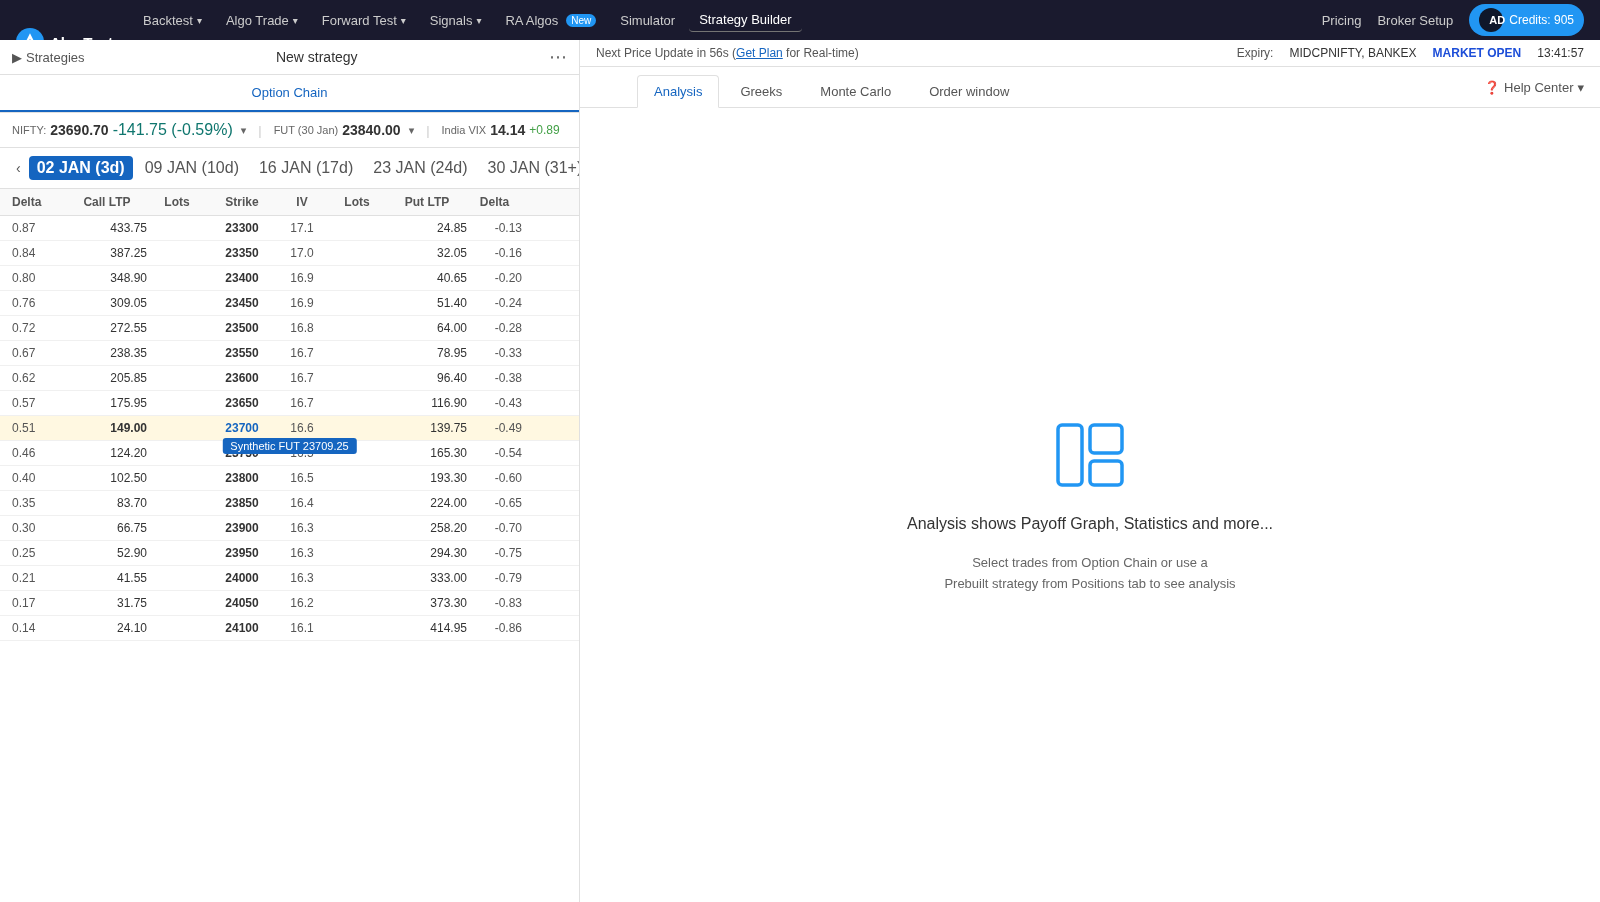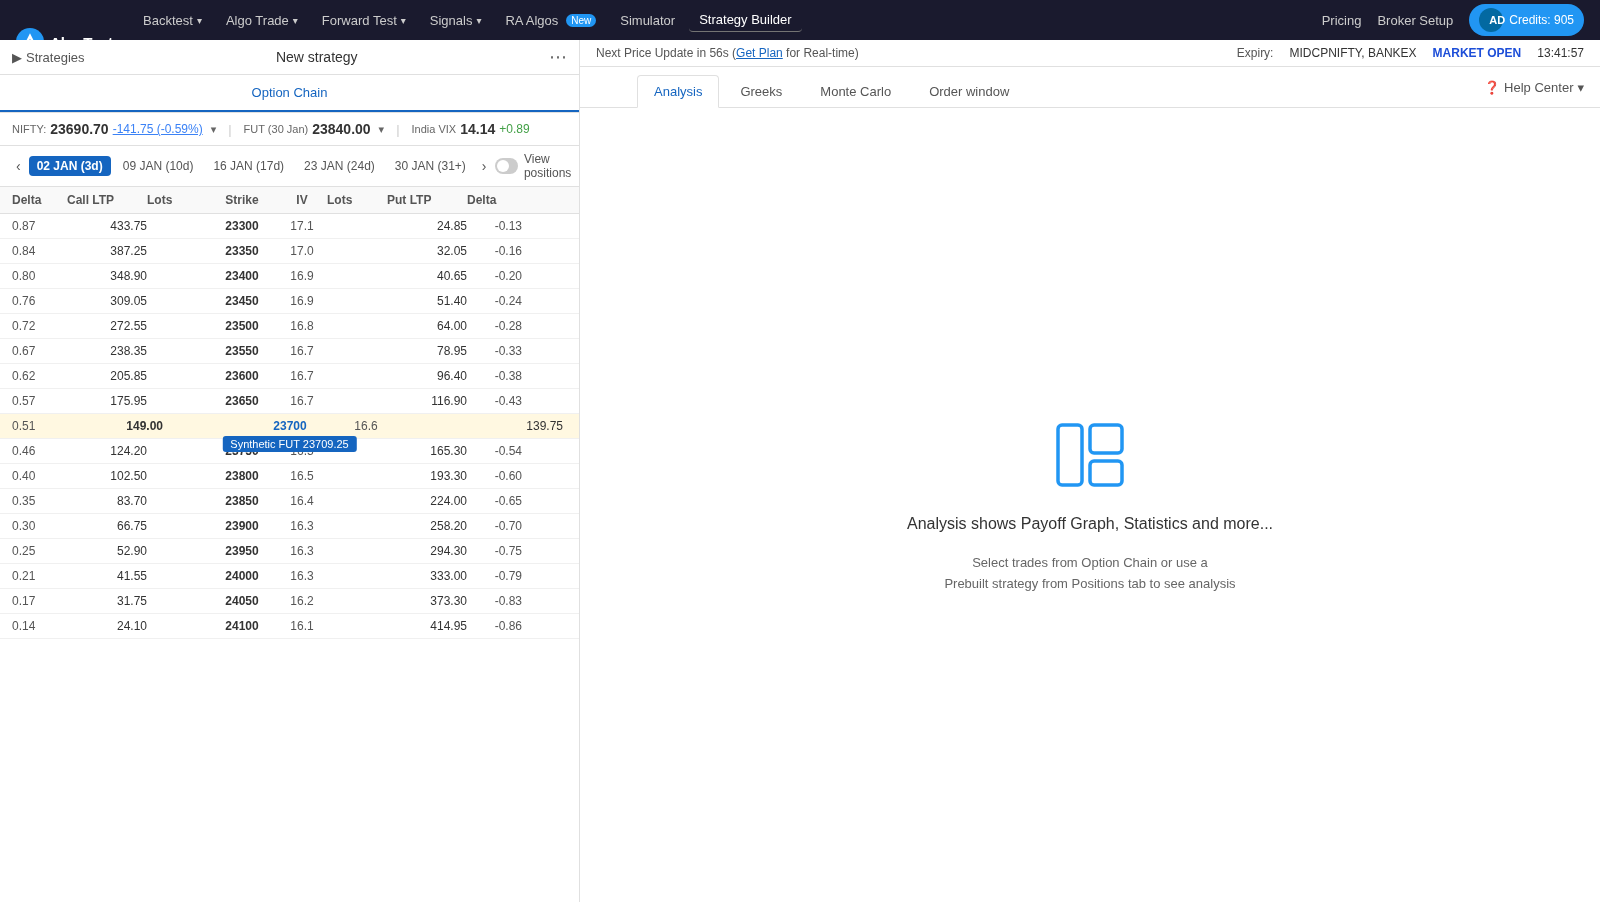--- a/index.html
+++ b/index.html
@@ -62,21 +62,21 @@
       padding: 4px 10px;
       border-radius: 16px;
       font-size: 12px;
       display: flex;
       align-items: center;
       gap: 6px;
     }
     .avatar {
       width: 24px;
       height: 24px;
-      background: #0369a1;
+      background: #0f172a;
       border-radius: 50%;
       display: flex;
       align-items: center;
       justify-content: center;
       font-size: 11px;
       font-weight: 700;
       color: #fff;
       padding-left: 12px;
     }
 
@@ -149,21 +149,21 @@
       border-bottom: 1px solid #e0e0e0;
       background: #fff;
     }
     .market-item {
       display: flex;
       align-items: center;
       gap: 4px;
     }
     .market-label { font-size: 11px; color: #666; }
     .market-value { font-size: 14px; font-weight: 600; color: #333; }
-    .market-change.negative { color: #3b82f6; font-size: 12px; text-decoration: underline; }
+    .market-change.negative { color: #0f766e; font-size: 16px; }
     .market-change.positive { color: #43a047; font-size: 12px; }
     .market-divider { color: #ccc; margin: 0 4px; }
     .dropdown-arrow { color: #666; font-size: 11px; cursor: pointer; margin-left: 4px; }
 
     
     .date-row {
       display: flex;
       align-items: center;
       padding: 6px 12px;
       border-bottom: 1px solid #e0e0e0;
@@ -174,21 +174,21 @@
       background: none;
       border: none;
       cursor: pointer;
       color: #555;
       font-size: 14px;
       padding: 2px 4px;
     }
     .date-chip {
       padding: 3px 8px;
       border-radius: 4px;
-      font-size: 12px;
+      font-size: 16px;
       cursor: pointer;
       color: #555;
       white-space: nowrap;
     }
     .date-chip.active {
       background: #1565C0;
       color: #fff;
       font-weight: 600;
     }
     .date-chip.has-more { color: #555; }
@@ -231,32 +231,31 @@
       padding: 6px 12px;
       background: #f9f9f9;
       border-bottom: 1px solid #e0e0e0;
       font-weight: 600;
       color: #555;
       font-size: 12px;
       position: sticky;
       top: 0;
       z-index: 10;
     }
-    .table-header .col-right { text-align: left; }
+    .table-header .col-right { text-align: center; }
     .table-header .col-center { text-align: center; }
     .table-row-data {
       display: grid;
       grid-template-columns: 55px 80px 60px 70px 50px 60px 80px 55px;
       padding: 5px 12px;
       border-bottom: 1px solid #f0f0f0;
       align-items: center;
     }
     .table-row-data.atm-row {
       background: #fff8e1;
-      gap: 16px;
     }
     .col-delta { color: #555; font-size: 12px; }
     .col-call { font-weight: 500; text-align: right; }
     .col-lots { text-align: right; color: #555; }
     .col-strike { text-align: center; font-weight: 600; color: #333; }
     .col-iv { text-align: center; color: #555; }
     .col-put { font-weight: 500; text-align: right; }
     .col-put-delta { text-align: right; color: #555; }
 
     

